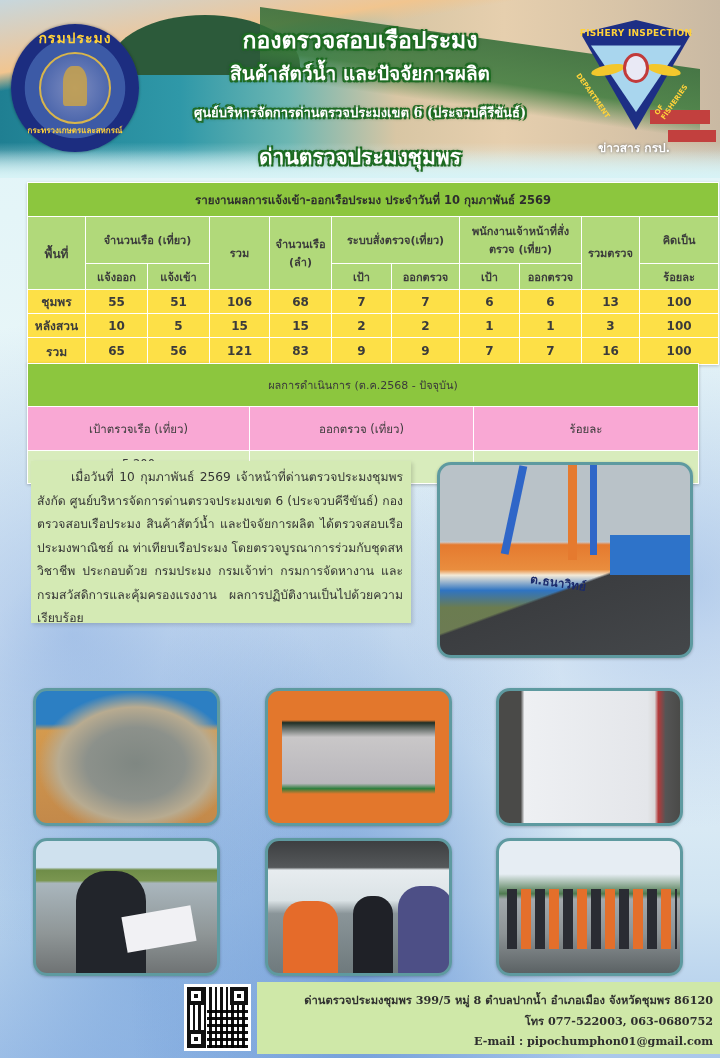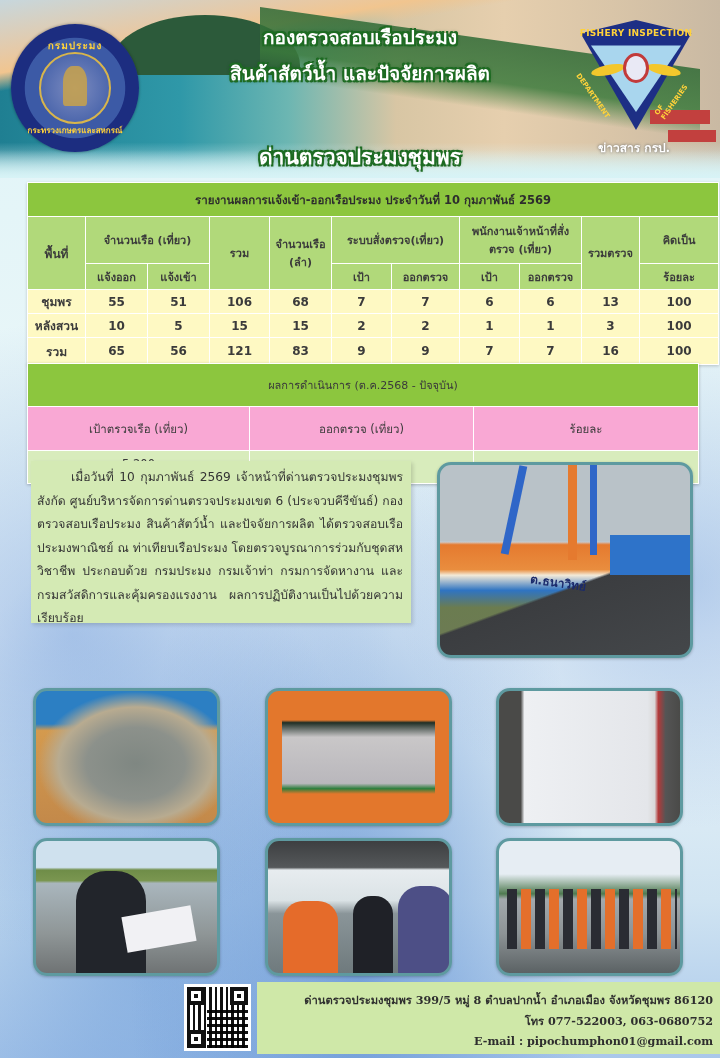--- a/index.html
+++ b/index.html
@@ -38,43 +38,43 @@
   .banner .sea-fade {
     position:absolute; left:0; top:150px; width:720px; height:28px;
     background: linear-gradient(180deg, rgba(190,235,240,0) 0%, rgba(215,243,246,1) 100%);
   }
   .banner-title {
     position: absolute; left: 0; width: 720px; text-align: center;
     font-family: "DejaVu Serif", "Liberation Serif", serif;
     font-weight: bold; color: #ffffff;
     text-shadow: -2px -2px 0 #1d6b22, 2px -2px 0 #1d6b22, -2px 2px 0 #1d6b22, 2px 2px 0 #1d6b22, 0 0 4px #0b4010;
   }
-  .t1 { top: 22px; font-size: 19px; }
+  .t1 { top: 22px; font-size: 23px; }
   .t2 { top: 58px; font-size: 19px; }
   .t3 { top: 102px; font-size: 13px; }
   .t4 { top: 140px; font-size: 21px; }
 
   .logo-left {
     position: absolute; left: 11px; top: 24px; width: 128px; height: 128px;
     border-radius: 50%;
     background: radial-gradient(circle, #3c5aa6 0%, #3c5aa6 55%, #1c2d80 56%, #1c2d80 90%, #e0b12a 91%, #e0b12a 100%);
     box-shadow: 0 0 3px rgba(0,0,0,0.4);
   }
   .logo-left .inner {
     position: absolute; left: 28px; top: 28px; width: 72px; height: 72px; border-radius: 50%;
     background: radial-gradient(circle, #7d8cc0 0%, #4e68ad 70%);
     border: 2px solid #d8b54c;
   }
   .logo-left .emblem {
     position: absolute; left: 52px; top: 42px; width: 24px; height: 40px;
     background: #c9a24a; border-radius: 40% 40% 10% 10%; opacity: 0.85;
   }
   .logo-left .lbl-top {
-    position: absolute; left: 0; top: 14px; width: 128px; text-align: center;
-    font-size: 10px; font-weight: bold; color: #ffd23a; letter-spacing: 1px;
+    position: absolute; left: 0; top: 3px; width: 128px; text-align: center;
+    font-size: 14px; font-weight: bold; color: #ffd23a; letter-spacing: 1px;
   }
   .logo-left .lbl-bot {
     position: absolute; left: 0; top: 100px; width: 128px; text-align: center;
     font-size: 8px; font-weight: bold; color: #ffd23a;
   }
 
   .logo-right {
     position: absolute; left: 573px; top: 20px; width: 126px; height: 110px;
   }
   .logo-right .shield {
@@ -119,21 +119,21 @@
   .report td, .report th {
     border: 1px solid #ffffff; font-weight: bold; padding: 0;
   }
   .report .title-row td {
     background: #8cc63e; height: 34px; font-size: 11.5px; color: #2d2d2d;
   }
   .report .hdr th { background: #b1d97a; }
   .report .h1 th { height: 47px; }
   .report .h2 th { height: 26px; }
   .report th.area { font-weight: bold; font-size: 12px; }
-  .report .data td { background: #fef9c3; height: 24px; font-size: 12px; }
+  .report .data td { background: #fde047; height: 24px; font-size: 12px; }
   .report .data td.area-cell { font-weight: bold; }
   .report .data.last td { height: 27px; }
 
   .summary {
     position: absolute; left: 27px; top: 363px; width: 671px;
     border-collapse: collapse; table-layout: fixed;
     font-size: 11px; color: #3b3b3b; text-align: center;
     box-shadow: 0 1px 3px rgba(0,0,0,0.25);
   }
   .summary td { border: 1px solid #ffffff; padding: 12px; }
@@ -227,20 +227,21 @@
 
 <div class="banner">
   <div class="hill"></div>
   <div class="trees"></div>
   <div class="roof1"></div>
   <div class="roof2"></div>
   <div class="sea-fade"></div>
 
   <div class="banner-title t1">กองตรวจสอบเรือประมง</div>
   <div class="banner-title t2">สินค้าสัตว์น้ำ และปัจจัยการผลิต</div>
+  <div class="banner-title t3">ศูนย์บริหารจัดการด่านตรวจประมงเขต 6 (ประจวบคีรีขันธ์)</div>
   <div class="banner-title t4">ด่านตรวจประมงชุมพร</div>
 
   <div class="logo-left">
     <div class="inner"></div>
     <div class="emblem"></div>
     <div class="lbl-top">กรมประมง</div>
     <div class="lbl-bot">กระทรวงเกษตรและสหกรณ์</div>
   </div>
 
   <div class="logo-right">

